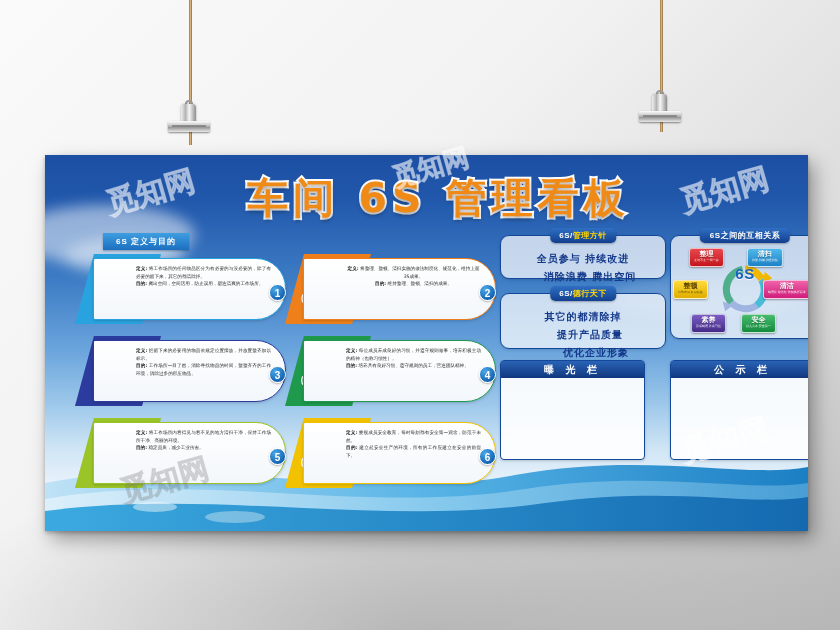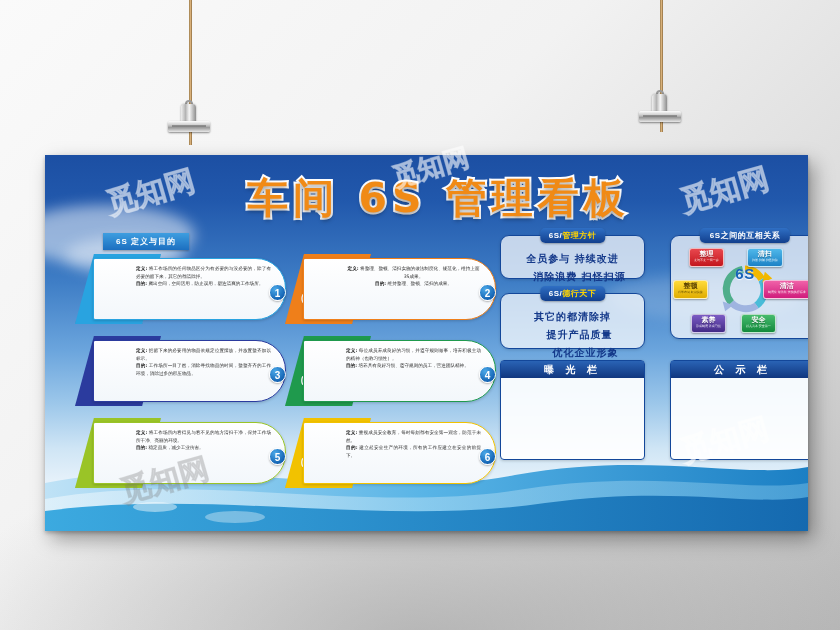--- a/index.html
+++ b/index.html
@@ -94,21 +94,21 @@
   .num{
     position:absolute;top:30px;left:214px;width:17px;height:17px;border-radius:50%;
     background:radial-gradient(circle at 34% 28%,#4aa8e8,#1565b5 70%,#0d4f96);
     color:#fff;font-size:10px;font-weight:bold;line-height:17px;text-align:center;
     border:1.5px solid #fff;box-shadow:0 1px 2px rgba(0,0,0,.3);z-index:3;
   }
 
   
   #right-col{position:absolute;left:455px;top:80px;width:300px;z-index:7;}
   .pol-box{
-    position:relative;width:145px;background:rgba(255,255,255,.72);
+    position:relative;width:166px;background:rgba(255,255,255,.72);
     border:1.4px solid #13479a;border-radius:9px;padding:14px 6px 8px;
     box-shadow:0 1px 3px rgba(0,0,0,.15);
   }
   .pol-head{
     position:absolute;left:50%;top:-8px;transform:translateX(-50%);
     background:linear-gradient(180deg,#2f6fc4,#123f8d);
     border-radius:5px;padding:2px 9px;white-space:nowrap;
     font-size:8px;font-weight:bold;letter-spacing:.5px;
     box-shadow:0 1px 2px rgba(0,0,0,.3);
   }
@@ -294,21 +294,21 @@
     </div>
   </div>
 
   <div id="right-col">
 
     <div class="pol-box" style="position:absolute;left:0;top:0;height:44px;">
       <div class="pol-head">
         <span class="a">6S/</span><span class="b">管理方针</span>
       </div>
       <div class="pol-line ind1">全员参与    持续改进</div>
-      <div class="pol-line ind2">消除浪费    扫怪扫源</div>
+      <div class="pol-line ind2">消除浪费    腾出空间</div>
     </div>
 
     <div class="pol-box" style="position:absolute;left:0;top:58px;height:56px;">
       <div class="pol-head">
         <span class="a">6S/</span><span class="b">德行天下</span>
       </div>
       <div class="pol-line ind1">其它的都清除掉</div>
       <div class="pol-line ind2">提升产品质量</div>
       <div class="pol-line ind3">优化企业形象</div>
     </div>

